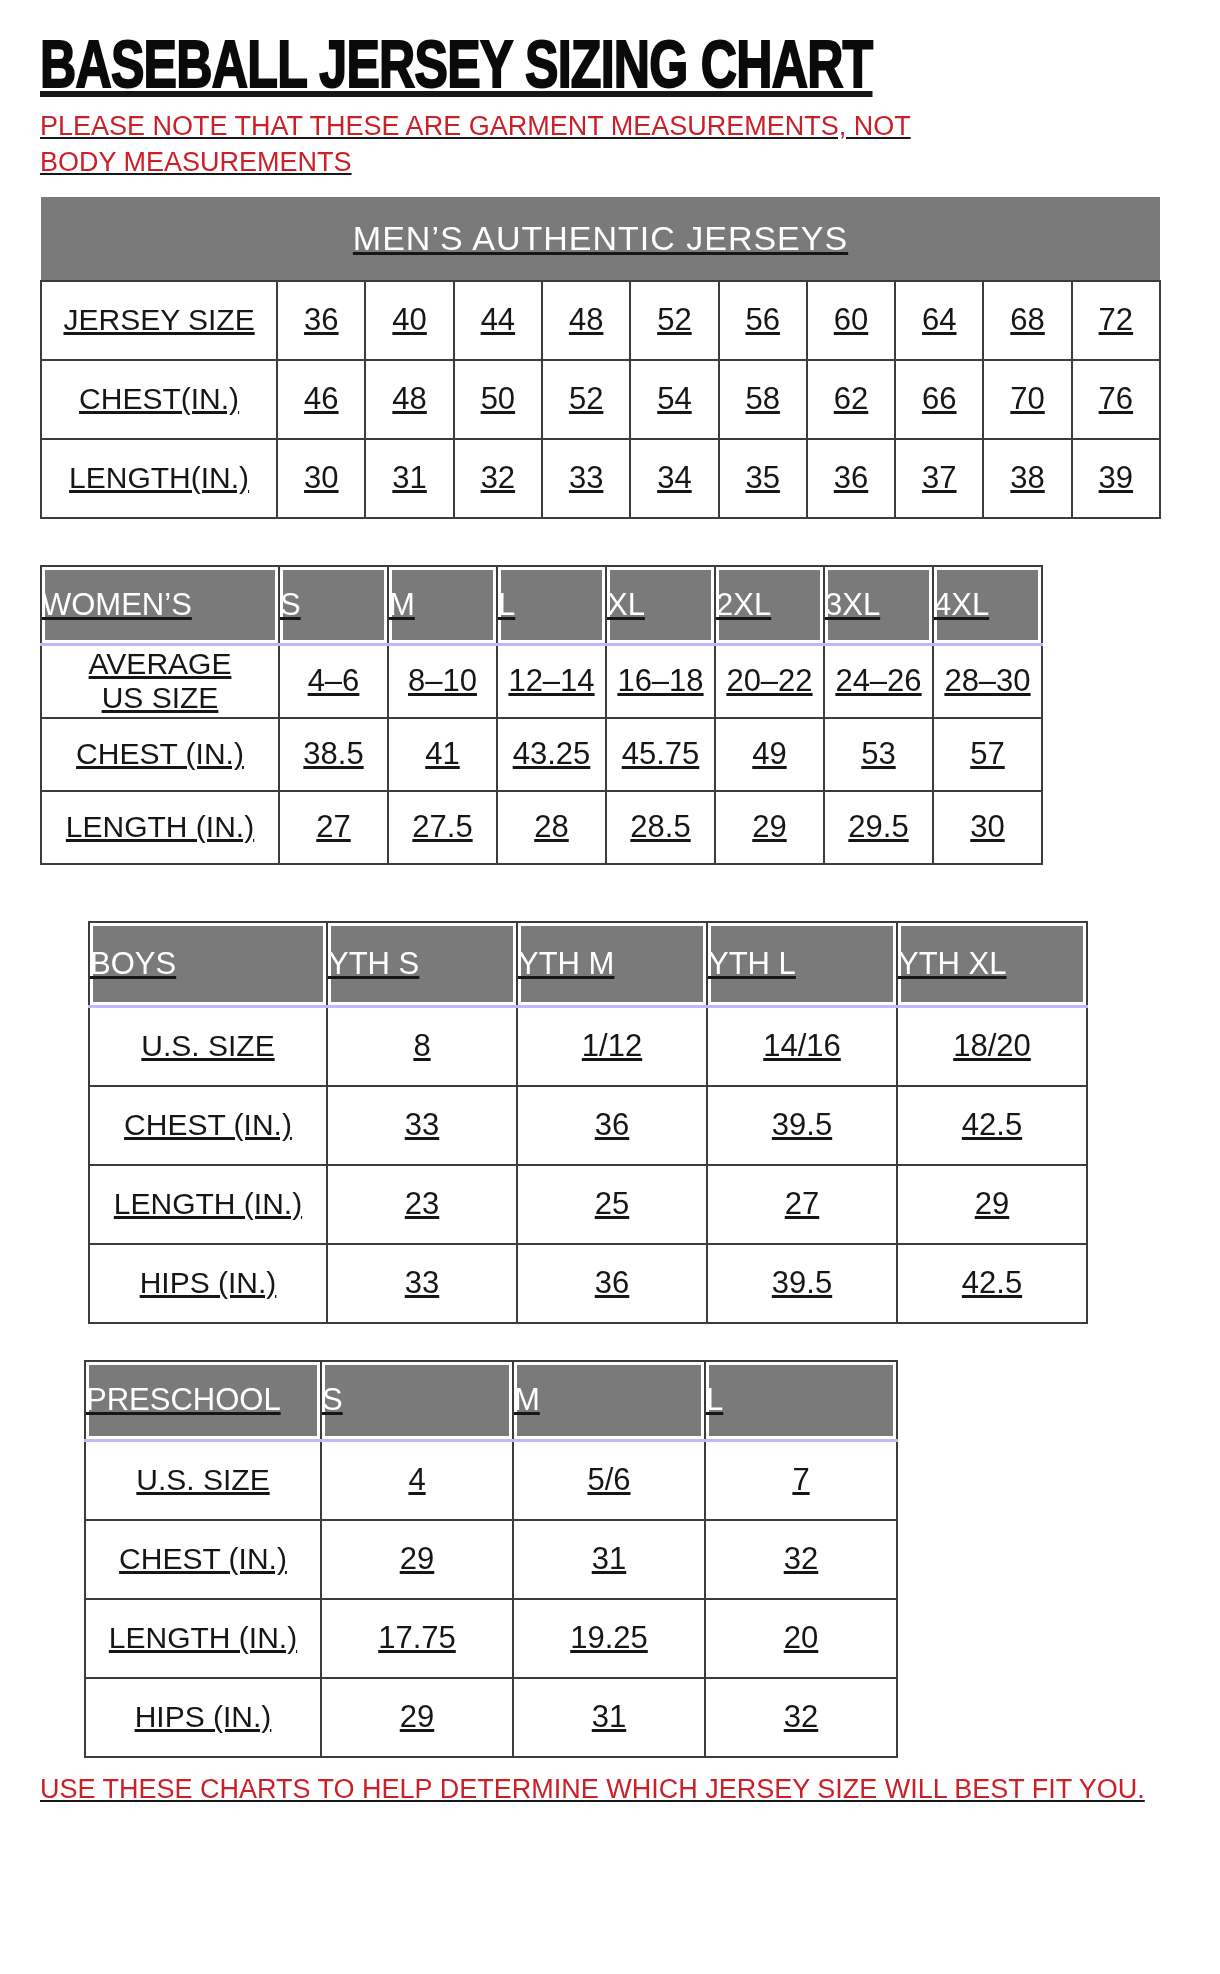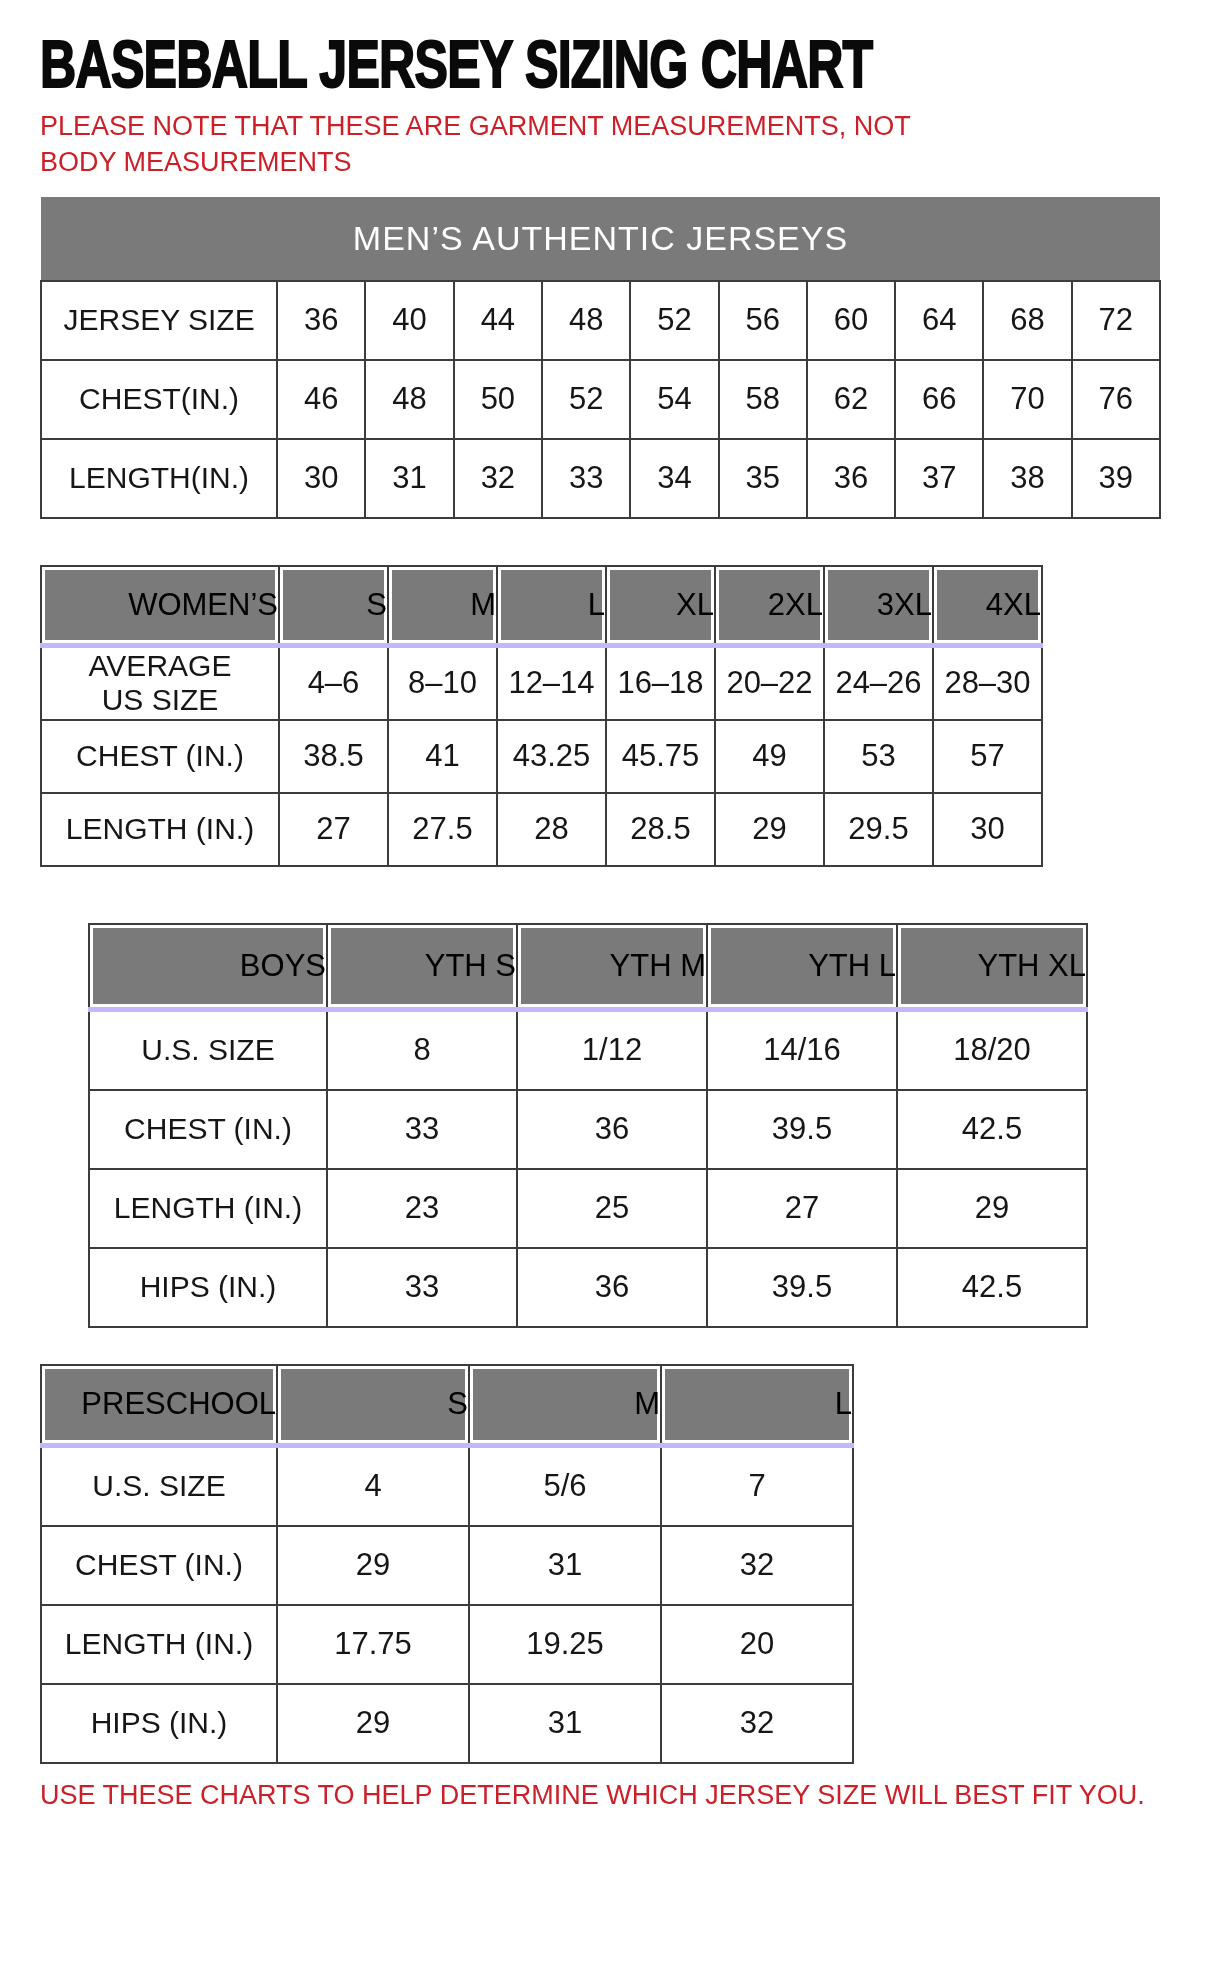--- a/index.html
+++ b/index.html
@@ -8,21 +8,21 @@
     --border:#3c3c3c;
     --ink:#161616;
   }
   *{margin:0;padding:0;box-sizing:content-box;}
   html,body{background:#ffffff;}
   body{
     width:1220px;height:1974px;overflow:hidden;
     font-family:"Liberation Sans","DejaVu Sans",sans-serif;
     color:var(--ink);
   }
-  .page{padding:26px 59px 0 40px;}
+  .page{padding:26px 59px 0 40px;text-decoration:underline;}
 
   
   .page-title{
     font-size:66px;
     font-weight:700;
     line-height:1.05;
     color:#0a0a0a;
     white-space:nowrap;
     letter-spacing:-1px;
     transform:scaleX(0.76);
@@ -69,27 +69,27 @@
     font-weight:400;
     letter-spacing:1px;
     text-align:center;
     vertical-align:middle;
     border:none;
     border-bottom:1px solid #701a75;
   }
   
   .head-cell{
     background:var(--gray);
-    color:#000000;
+    color:#ffffff;
     font-size:31px;
     font-weight:400;
-    text-align:right;
+    text-align:left;
     vertical-align:middle;
     border:2px solid var(--border);
-    border-bottom:5px solid #c4b5fd;
+    border-bottom:3px solid #c4b5fd;
     box-shadow:inset 0 0 0 3px #ffffff;
   }
 
   
   .t-mens{margin-top:16px;}
   .t-mens col.c-label{width:238px;}
   .t-mens col.c-data{width:90px;}
   .t-mens .banner-cell{height:83px;}
   .t-mens tbody th,.t-mens tbody td{height:77px;}
 
@@ -98,21 +98,21 @@
   .t-womens col.c-data{width:109px;}
   .t-womens .head-cell{height:76px;}
   .t-womens tbody th,.t-womens tbody td{height:71px;}
 
   .t-boys{margin-top:56px;margin-left:48px;}
   .t-boys col.c-label{width:238px;}
   .t-boys col.c-data{width:190px;}
   .t-boys .head-cell{height:82px;}
   .t-boys tbody th,.t-boys tbody td{height:77px;}
 
-  .t-preschool{margin-top:36px;}
+  .t-preschool{margin-top:36px;margin-left:44px;}
   .t-preschool col.c-label{width:236px;}
   .t-preschool col.c-data{width:192px;}
   .t-preschool .head-cell{height:77px;}
   .t-preschool tbody th,.t-preschool tbody td{height:77px;}
 
   
   .footer{
     color:var(--red);
     font-size:27px;
     font-weight:400;

